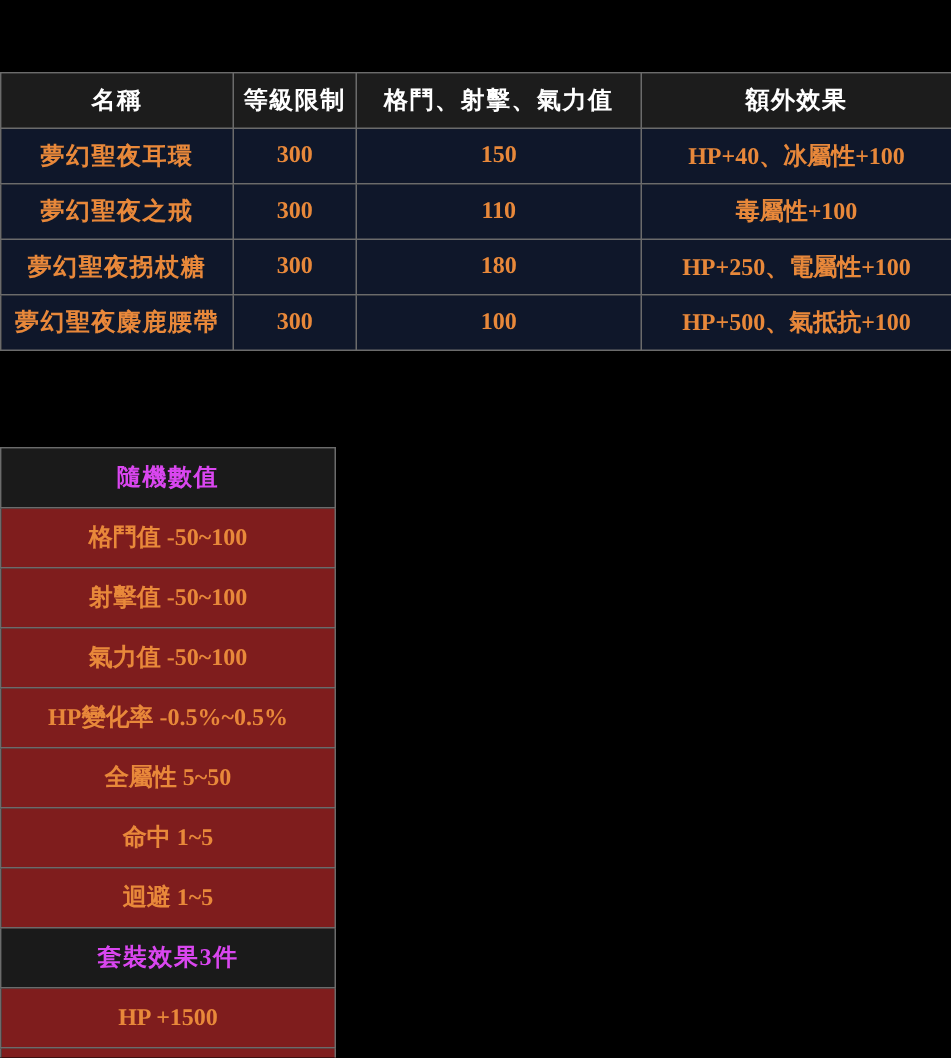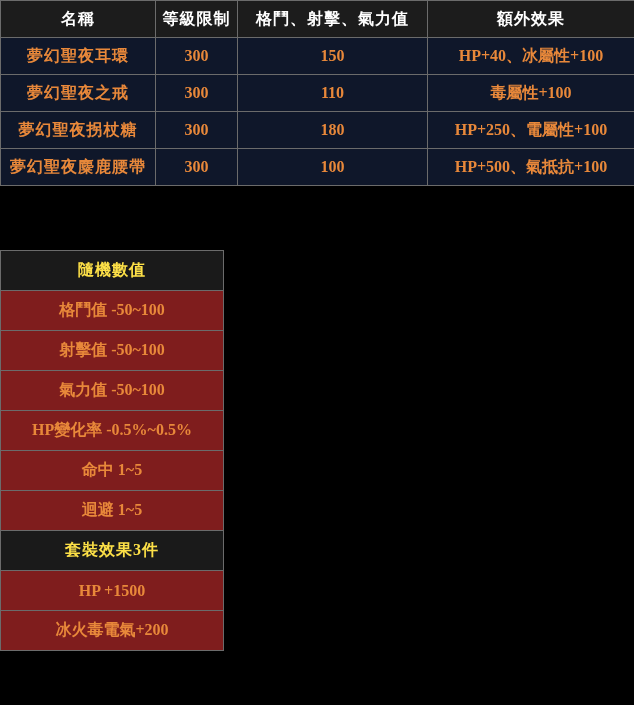--- a/index.html
+++ b/index.html
@@ -11,20 +11,21 @@
     width: 634px;
     height: 705px;
     font-family: "Liberation Serif", "DejaVu Serif", serif;
     color: #e8994a;
     overflow: hidden;
   }
   .page {
     position: relative;
     width: 634px;
     height: 599px;
+    margin-top: 48px;
   }
 
   
   table {
     border-collapse: collapse;
     table-layout: fixed;
   }
   .item-table {
     position: absolute;
     left: 0;
@@ -72,21 +73,21 @@
   .random-table th {
     border: 1px solid #6b6b6b;
     text-align: center;
     vertical-align: middle;
     height: 37px;
     font-size: 16px;
     white-space: nowrap;
   }
   .random-table .hdr {
     background: #1a1a1a;
-    color: #fde047;
+    color: #d946ef;
     font-weight: bold;
     letter-spacing: 1px;
   }
   .random-table .row {
     background: #7f1d1d;
     color: #e8883a;
     font-weight: bold;
   }
 
   
@@ -160,20 +161,23 @@
       <tr>
         <td class="row">射擊值 -50~100</td>
       </tr>
       <tr>
         <td class="row">氣力值 -50~100</td>
       </tr>
       <tr>
         <td class="row">HP變化率 -0.5%~0.5%</td>
       </tr>
       <tr>
+        <td class="row">全屬性 5~50</td>
+      </tr>
+      <tr>
         <td class="row">命中 1~5</td>
       </tr>
       <tr>
         <td class="row">迴避 1~5</td>
       </tr>
       <tr>
         <td class="hdr">套裝效果3件</td>
       </tr>
       <tr>
         <td class="row">HP +1500</td>

